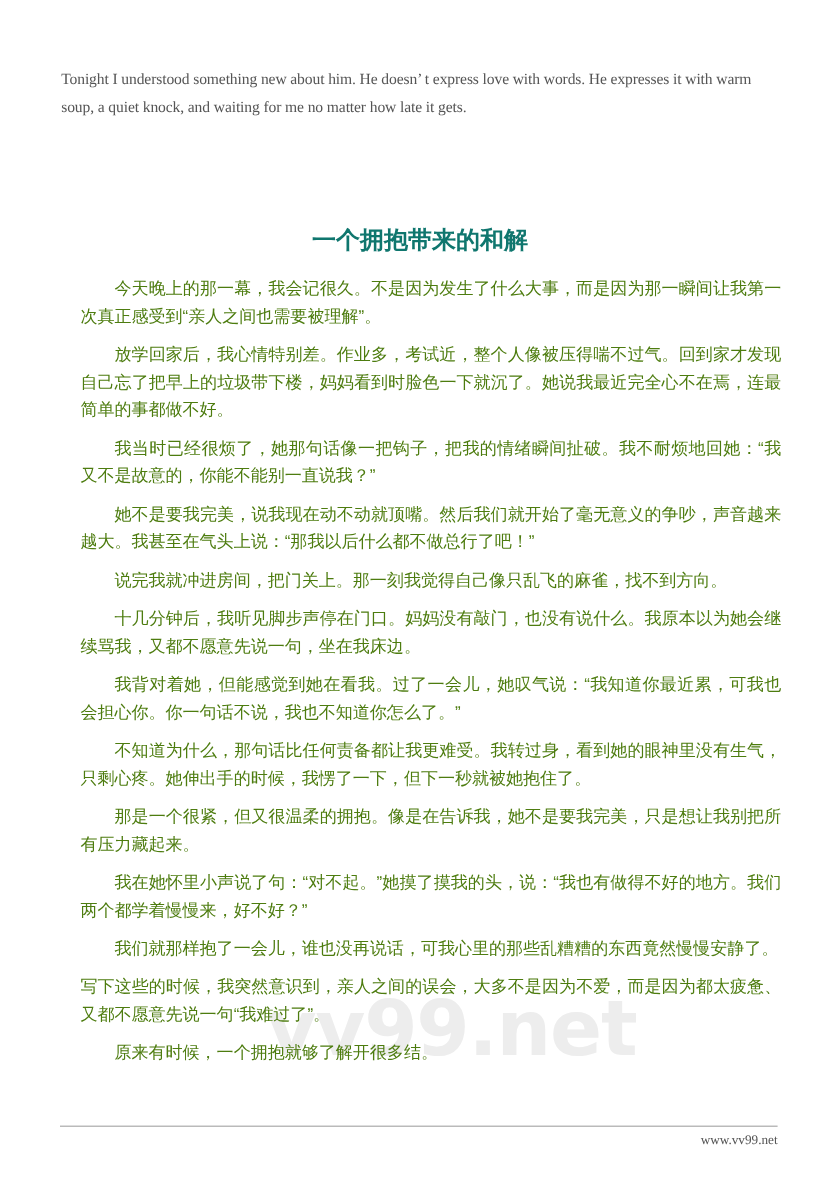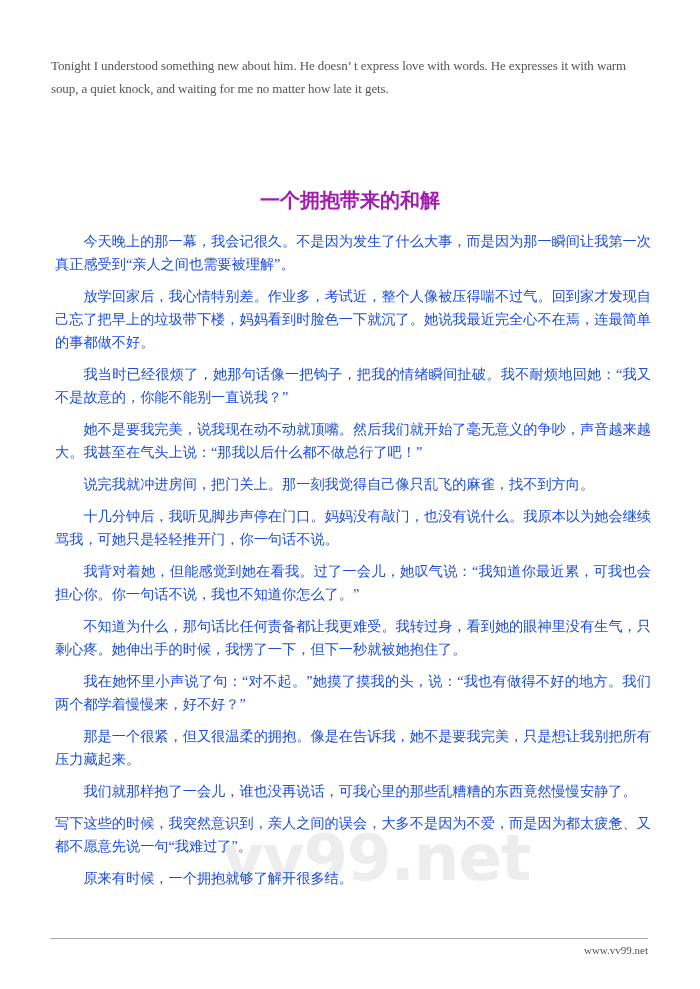--- a/index.html
+++ b/index.html
@@ -43,37 +43,37 @@
     .title {
       position: absolute;
       left: 0;
       top: 186px;
       width: 700px;
       text-align: center;
       font-family: "DejaVu Sans", "Liberation Sans", sans-serif;
       font-weight: bold;
       font-size: 20px;
       line-height: 28px;
-      color: #a21caf;
+      color: #0f766e;
       margin: 0;
       z-index: 1;
     }
     .body {
       position: absolute;
       left: 51px;
       top: 230px;
       width: 600px;
       z-index: 1;
     }
     .body p {
-      margin: 0 0 9px 4px;
-      font-family: Liberation Serif, serif;
+      margin: 0 0 9px 16px;
+      font-family: Liberation Sans, sans-serif;
       font-size: 14.2px;
       line-height: 23px;
-      color: #1d4ed8;
+      color: #4d7c0f;
       text-indent: 2em;
       text-align: justify;
     }
     .body p.noindent {
       text-indent: 0;
     }
     .footer-rule {
       position: absolute;
       left: 50px;
       top: 938px;
@@ -100,24 +100,24 @@
 <p class="english">Tonight I understood something new about him. He doesn’ t express love with words. He expresses it with warm soup, a quiet knock, and waiting for me no matter how late it gets.</p>
 
 <h1 class="title">一个拥抱带来的和解</h1>
 
 <div class="body">
   <p>今天晚上的那一幕，我会记很久。不是因为发生了什么大事，而是因为那一瞬间让我第一次真正感受到“亲人之间也需要被理解”。</p>
   <p>放学回家后，我心情特别差。作业多，考试近，整个人像被压得喘不过气。回到家才发现自己忘了把早上的垃圾带下楼，妈妈看到时脸色一下就沉了。她说我最近完全心不在焉，连最简单的事都做不好。</p>
   <p>我当时已经很烦了，她那句话像一把钩子，把我的情绪瞬间扯破。我不耐烦地回她：“我又不是故意的，你能不能别一直说我？”</p>
   <p>她不是要我完美，说我现在动不动就顶嘴。然后我们就开始了毫无意义的争吵，声音越来越大。我甚至在气头上说：“那我以后什么都不做总行了吧！”</p>
   <p>说完我就冲进房间，把门关上。那一刻我觉得自己像只乱飞的麻雀，找不到方向。</p>
-  <p>十几分钟后，我听见脚步声停在门口。妈妈没有敲门，也没有说什么。我原本以为她会继续骂我，可她只是轻轻推开门，你一句话不说。</p>
+  <p>十几分钟后，我听见脚步声停在门口。妈妈没有敲门，也没有说什么。我原本以为她会继续骂我，又都不愿意先说一句，坐在我床边。</p>
   <p>我背对着她，但能感觉到她在看我。过了一会儿，她叹气说：“我知道你最近累，可我也会担心你。你一句话不说，我也不知道你怎么了。”</p>
   <p>不知道为什么，那句话比任何责备都让我更难受。我转过身，看到她的眼神里没有生气，只剩心疼。她伸出手的时候，我愣了一下，但下一秒就被她抱住了。</p>
+  <p>那是一个很紧，但又很温柔的拥抱。像是在告诉我，她不是要我完美，只是想让我别把所有压力藏起来。</p>
   <p>我在她怀里小声说了句：“对不起。”她摸了摸我的头，说：“我也有做得不好的地方。我们两个都学着慢慢来，好不好？”</p>
-  <p>那是一个很紧，但又很温柔的拥抱。像是在告诉我，她不是要我完美，只是想让我别把所有压力藏起来。</p>
   <p>我们就那样抱了一会儿，谁也没再说话，可我心里的那些乱糟糟的东西竟然慢慢安静了。</p>
   <p class="noindent">写下这些的时候，我突然意识到，亲人之间的误会，大多不是因为不爱，而是因为都太疲惫、又都不愿意先说一句“我难过了”。</p>
   <p>原来有时候，一个拥抱就够了解开很多结。</p>
 </div>
 
 <div class="footer-rule"></div>
 <div class="footer-text">www.vv99.net</div>
 
 </body></html>

